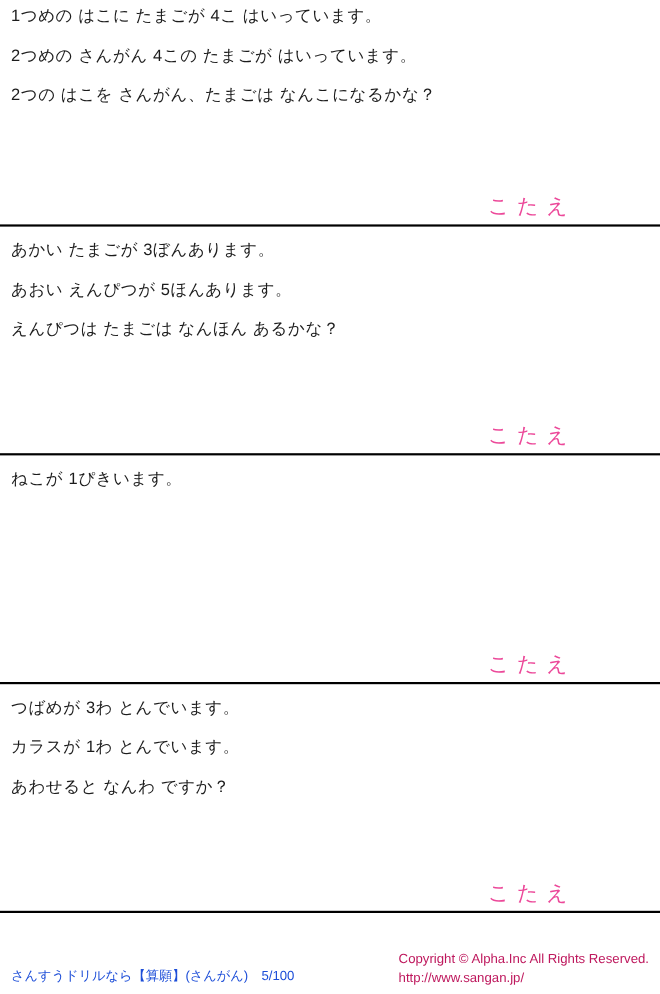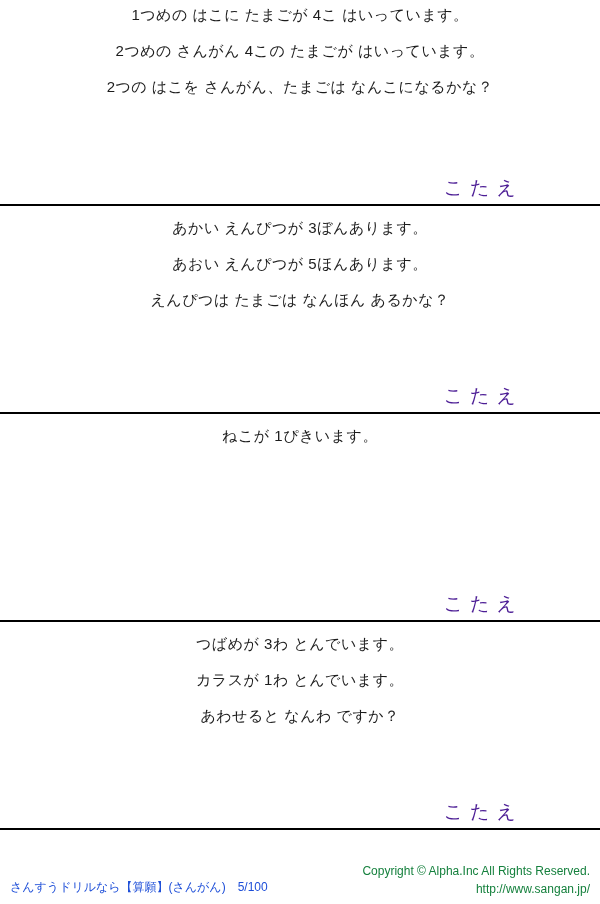--- a/index.html
+++ b/index.html
@@ -28,32 +28,31 @@
   .problem.first {
     height: 206px;
     padding-top: 6px;
   }
   .line {
     font-size: 15px;
     line-height: 1.25;
     letter-spacing: 0.5px;
     margin: 0 10px 17px 10px;
     white-space: nowrap;
-    text-align: center;
   }
   .answer-row {
     margin-top: auto;
     text-align: right;
     padding-right: 77px;
     padding-bottom: 3px;
   }
   .answer-label {
     font-size: 19px;
     letter-spacing: 7px;
-    color: #4c1d95;
+    color: #ec4899;
     margin-left: 31px;
   }
   .rule {
     width: 600px;
     height: 0;
     border-top: 2px solid #000;
   }
   .footer {
     flex: 1;
     display: flex;
@@ -61,44 +60,44 @@
     align-items: flex-end;
     padding: 0 10px 6px 10px;
   }
   .footer-left {
     font-size: 12px;
     color: #1d4ed8;
     padding-bottom: 2px;
     white-space: nowrap;
   }
   .footer-right {
-    text-align: right;
+    text-align: left;
     font-size: 12px;
     line-height: 1.45;
-    color: #15803d;
+    color: #be185d;
     white-space: nowrap;
   }
 </style>
 </head>
 <body>
 
 <div class="page">
 
   <section class="problem first">
     <p class="line">1つめの はこに たまごが 4こ はいっています。</p>
     <p class="line">2つめの さんがん 4この たまごが はいっています。</p>
     <p class="line">2つの はこを さんがん、たまごは なんこになるかな？</p>
     <div class="answer-row">
       <span class="answer-label">こたえ</span>
     </div>
     <div class="rule"></div>
   </section>
 
   <section class="problem">
-    <p class="line">あかい えんぴつが 3ぼんあります。</p>
+    <p class="line">あかい たまごが 3ぼんあります。</p>
     <p class="line">あおい えんぴつが 5ほんあります。</p>
     <p class="line">えんぴつは たまごは なんほん あるかな？</p>
     <div class="answer-row">
       <span class="answer-label">こたえ</span>
     </div>
     <div class="rule"></div>
   </section>
 
   <section class="problem">
     <p class="line">ねこが 1ぴきいます。</p>

